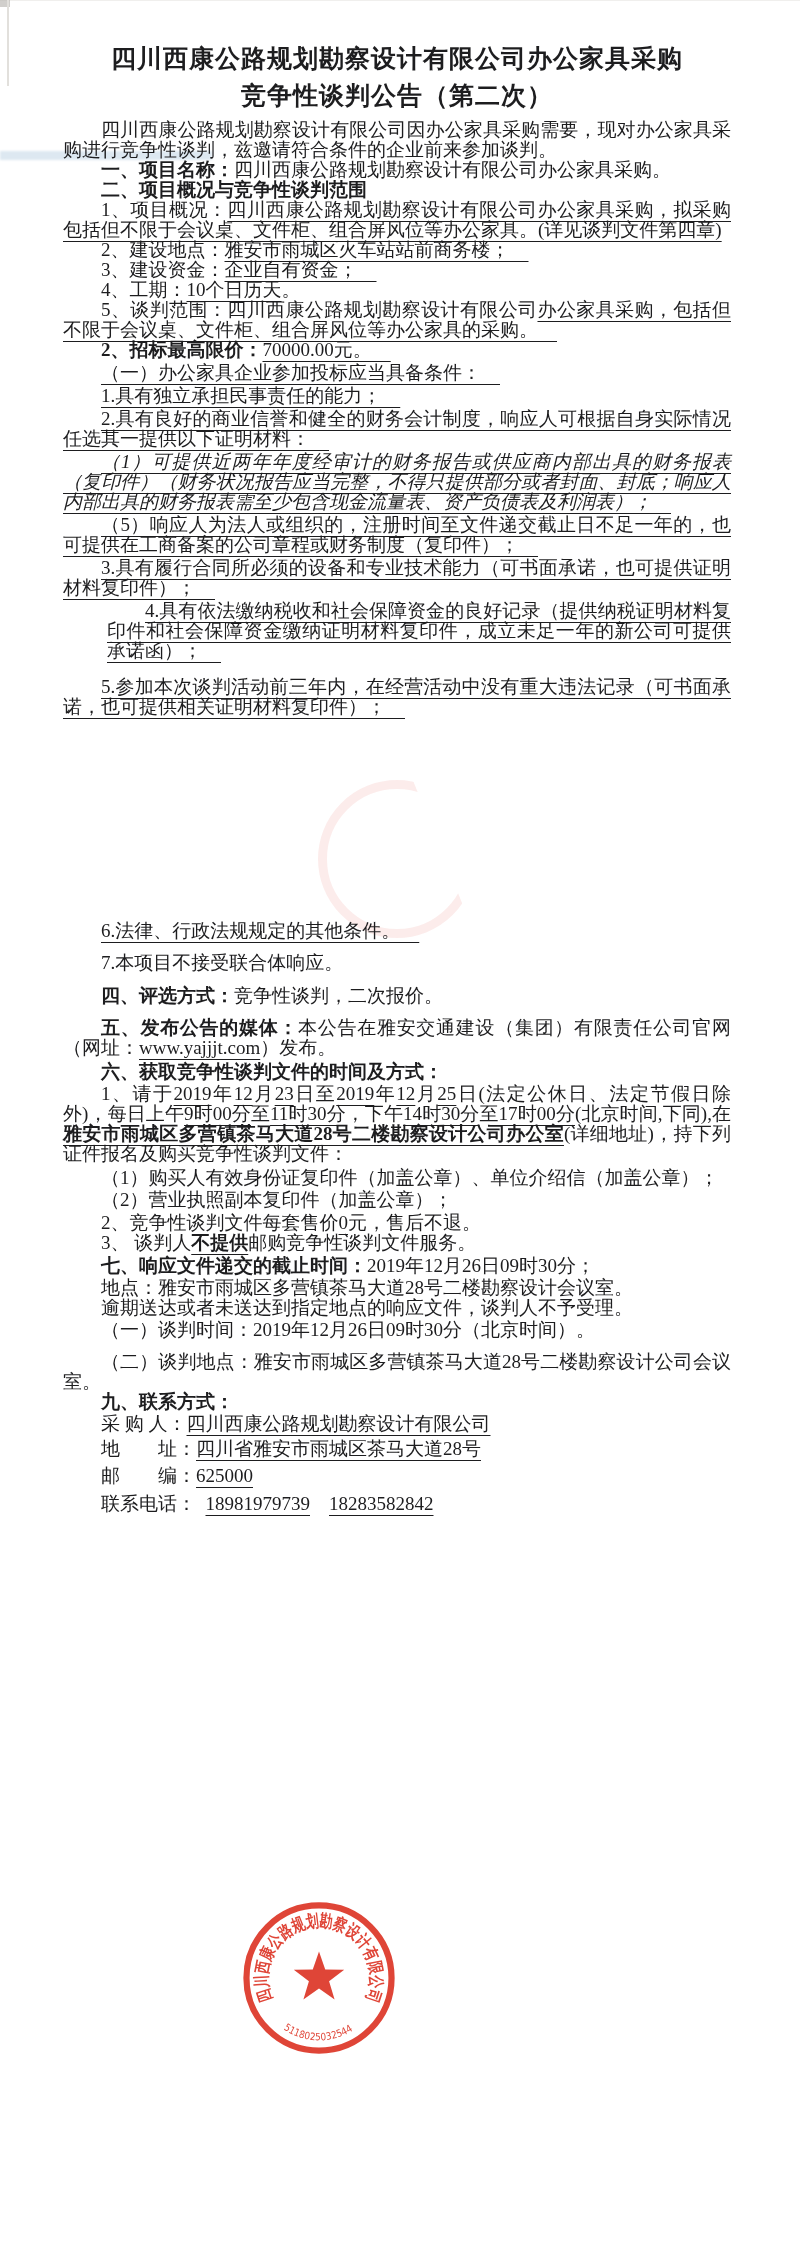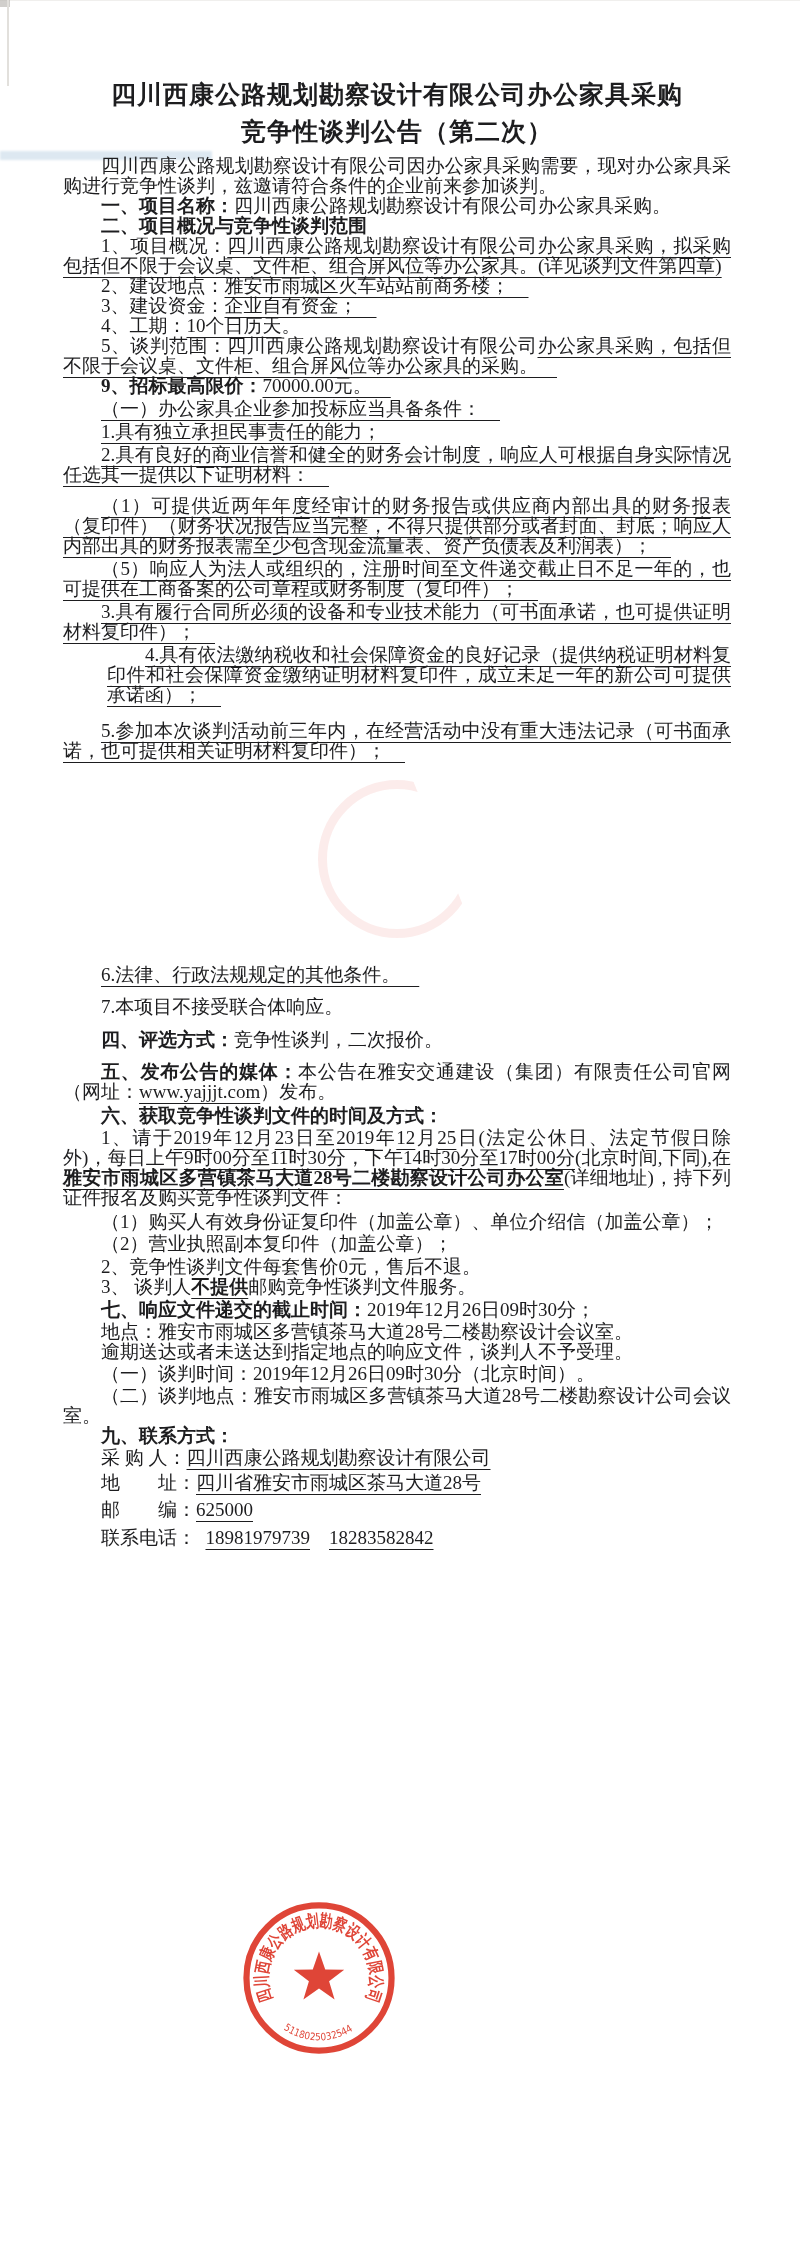--- a/index.html
+++ b/index.html
@@ -5,21 +5,21 @@
   :root{ --seal:#dd3526; --ink:#1d1d1f; }
   html,body{margin:0;padding:0;}
   body{
     width:800px;height:2263px;position:relative;overflow:hidden;
     background:#ffffff;
     font-family:"Liberation Serif","DejaVu Serif",serif;
     color:var(--ink);
   }
   .page{
     position:absolute;left:0;top:0;width:800px;height:2263px;
-    padding:76px 69px 0 63px;box-sizing:border-box;
+    padding:40px 69px 0 63px;box-sizing:border-box;
   }
   .doc-title{
     text-align:center;font-weight:bold;font-size:25px;line-height:37px;
     letter-spacing:1px;
   }
   .title-block{margin-bottom:6px;}
   .para{
     margin:0;font-size:19px;line-height:20px;text-align:justify;
     text-indent:2em;white-space:pre-wrap;word-break:break-all;
   }
@@ -65,44 +65,44 @@
   </div>
   <div>
       <p class="para"><span>四川西康公路规划勘察设计有限公司因办公家具采购需要，现对办公家具采购进行竞争性谈判，兹邀请符合条件的企业前来参加谈判。</span></p>
       <p class="para"><span class="bold">一、项目名称：</span><span>四川西康公路规划勘察设计有限公司办公家具采购。</span></p>
       <p class="para"><span class="bold">二、项目概况与竞争性谈判范围</span></p>
       <p class="para"><span>1、项目概况：</span><span class="ul">四川西康公路规划勘察设计有限公司办公家具采购，拟采购包括但不限于会议桌、文件柜、组合屏风位等办公家具。(详见谈判文件第四章)</span></p>
       <p class="para"><span>2、建设地点：</span><span class="ul">雅安市雨城区火车站站前商务楼；　</span></p>
       <p class="para"><span>3、建设资金：</span><span class="ul">企业自有资金；　</span></p>
       <p class="para"><span>4、工期：</span><span class="ul">10个日历天</span><span>。</span></p>
       <p class="para"><span>5、谈判范围：</span><span>四川西康公路规划勘察设计有限公司</span><span class="ul">办公家具采购，包括但不限于会议桌、文件柜、组合屏风位等办公家具的采购。　</span></p>
-      <p class="para"><span class="bold">9、招标最高限价：</span><span class="ul">70000.00元。　</span></p>
+      <p class="para"><span class="bold">2、招标最高限价：</span><span class="ul">70000.00元。　</span></p>
       <p class="para" style="margin-top: 3px;"><span class="ul">（一）办公家具企业参加投标应当具备条件：　</span></p>
       <p class="para" style="margin-top: 3px;"><span class="ul">1.具有独立承担民事责任的能力；　</span></p>
       <p class="para" style="margin-top: 3px;"><span class="ul">2.具有良好的商业信誉和健全的财务会计制度，响应人可根据自身实际情况任选其一提供以下证明材料：　</span></p>
-      <p class="para" style="margin-top: 11px;"><span class="ul">（1）可提供近两年年度经审计的财务报告或供应商内部出具的财务报表（复印件）（财务状况报告应当完整，不得只提供部分或者封面、封底；响应人内部出具的财务报表需至少包含现金流量表、资产负债表及利润表）；　</span></p>
+      <p class="para" style="margin-top: 3px; font-style: italic;"><span class="ul">（1）可提供近两年年度经审计的财务报告或供应商内部出具的财务报表（复印件）（财务状况报告应当完整，不得只提供部分或者封面、封底；响应人内部出具的财务报表需至少包含现金流量表、资产负债表及利润表）；　</span></p>
       <p class="para" style="margin-top: 3px;"><span class="ul">（5）响应人为法人或组织的，注册时间至文件递交截止日不足一年的，也可提供在工商备案的公司章程或财务制度（复印件）；　</span></p>
       <p class="para" style="margin-top: 3px;"><span class="ul">3.具有履行合同所必须的设备和专业技术能力（可书面承诺，也可提供证明材料复印件）；　</span></p>
       <p class="para" style="margin-top: 3px; margin-left: 44px;"><span class="ul">4.具有依法缴纳税收和社会保障资金的良好记录（提供纳税证明材料复印件和社会保障资金缴纳证明材料复印件，成立未足一年的新公司可提供承诺函）；　</span></p>
       <p class="para" style="margin-top: 16px;"><span class="ul">5.参加本次谈判活动前三年内，在经营活动中没有重大违法记录（可书面承诺，也可提供相关证明材料复印件）；　</span></p>
       <p class="para" style="margin-top: 204px;"><span class="ul">6.法律、行政法规规定的其他条件。　</span></p>
       <p class="para" style="margin-top: 12px;"><span>7.本项目不接受联合体响应。</span></p>
       <p class="para" style="margin-top: 13px;"><span class="bold">四、评选方式：</span><span>竞争性谈判，二次报价。</span></p>
       <p class="para" style="margin-top: 12px;"><span class="bold">五、发布公告的媒体：</span><span>本公告在雅安交通建设（集团）有限责任公司官网（网址：</span><span class="ul">www.yajjjt.com</span><span>）发布。</span></p>
       <p class="para" style="margin-top: 4px;"><span class="bold">六、获取竞争性谈判文件的时间及方式：</span></p>
       <p class="para" style="margin-top: 2px;"><span>1、请于</span><span class="ul">2019</span><span>年</span><span class="ul">12</span><span>月</span><span class="ul">23</span><span>日至</span><span class="ul">2019</span><span>年</span><span class="ul">12</span><span>月</span><span class="ul">25</span><span>日(法定公休日、法定节假日除外)，每日上午</span><span class="ul">9时00分</span><span>至</span><span class="ul">11时30分</span><span>，下午</span><span class="ul">14时30分</span><span>至</span><span class="ul">17时00分</span><span>(北京时间,下同),在</span><span class="bold ul">雅安市雨城区多营镇茶马大道28号二楼勘察设计公司办公室</span><span>(详细地址)，持下列证件报名及购买竞争性谈判文件：</span></p>
       <p class="para" style="margin-top: 4px;"><span>（1）购买人有效身份证复印件（加盖公章）、单位介绍信（加盖公章）；</span></p>
       <p class="para" style="margin-top: 2px;"><span>（2）营业执照副本复印件（加盖公章）；</span></p>
       <p class="para" style="margin-top: 3px;"><span>2、竞争性谈判文件每套售价</span><span class="ul">0</span><span>元，售后不退。</span></p>
       <p class="para"><span>3、 谈判人</span><span class="bold ul">不提供</span><span>邮购竞争性谈判文件服务。</span></p>
       <p class="para" style="margin-top: 3px;"><span class="bold">七、响应文件递交的截止时间：</span><span>2019年12月26日09时30分；</span></p>
       <p class="para" style="margin-top: 2px;"><span>地点：雅安市雨城区多营镇茶马大道28号二楼勘察设计会议室。</span></p>
       <p class="para"><span>逾期送达或者未送达到指定地点的响应文件，谈判人不予受理。</span></p>
       <p class="para" style="margin-top: 2px;"><span>（一）谈判时间：2019年12月26日09时30分（北京时间）。</span></p>
-      <p class="para" style="margin-top: 2px;"><span>（二）谈判地点：雅安市雨城区多营镇茶马大道28号二楼勘察设计公司会议室。</span></p>
+      <p class="para" style="margin-top: 12px;"><span>（二）谈判地点：雅安市雨城区多营镇茶马大道28号二楼勘察设计公司会议室。</span></p>
       <p class="para"><span class="bold">九、联系方式：</span></p>
       <p class="para" style="margin-top: 2px;"><span>采 购 人：</span><span class="ul">四川西康公路规划勘察设计有限公司</span></p>
       <p class="para" style="margin-top: 5px;"><span>地　　址：</span><span class="ul">四川省雅安市雨城区茶马大道28号</span></p>
       <p class="para" style="margin-top: 7px;"><span>邮　　编：</span><span class="ul">625000</span></p>
       <p class="para" style="margin-top: 8px;"><span>联系电话：  </span><span class="ul">18981979739</span><span>    </span><span class="ul">18283582842</span></p>
     </div>
 </div>
 
 <svg class="seal" viewBox="0 0 200 200" aria-hidden="true">
   <circle cx="100" cy="100" r="93" fill="none" stroke="var(--seal)" stroke-width="8"></circle>

